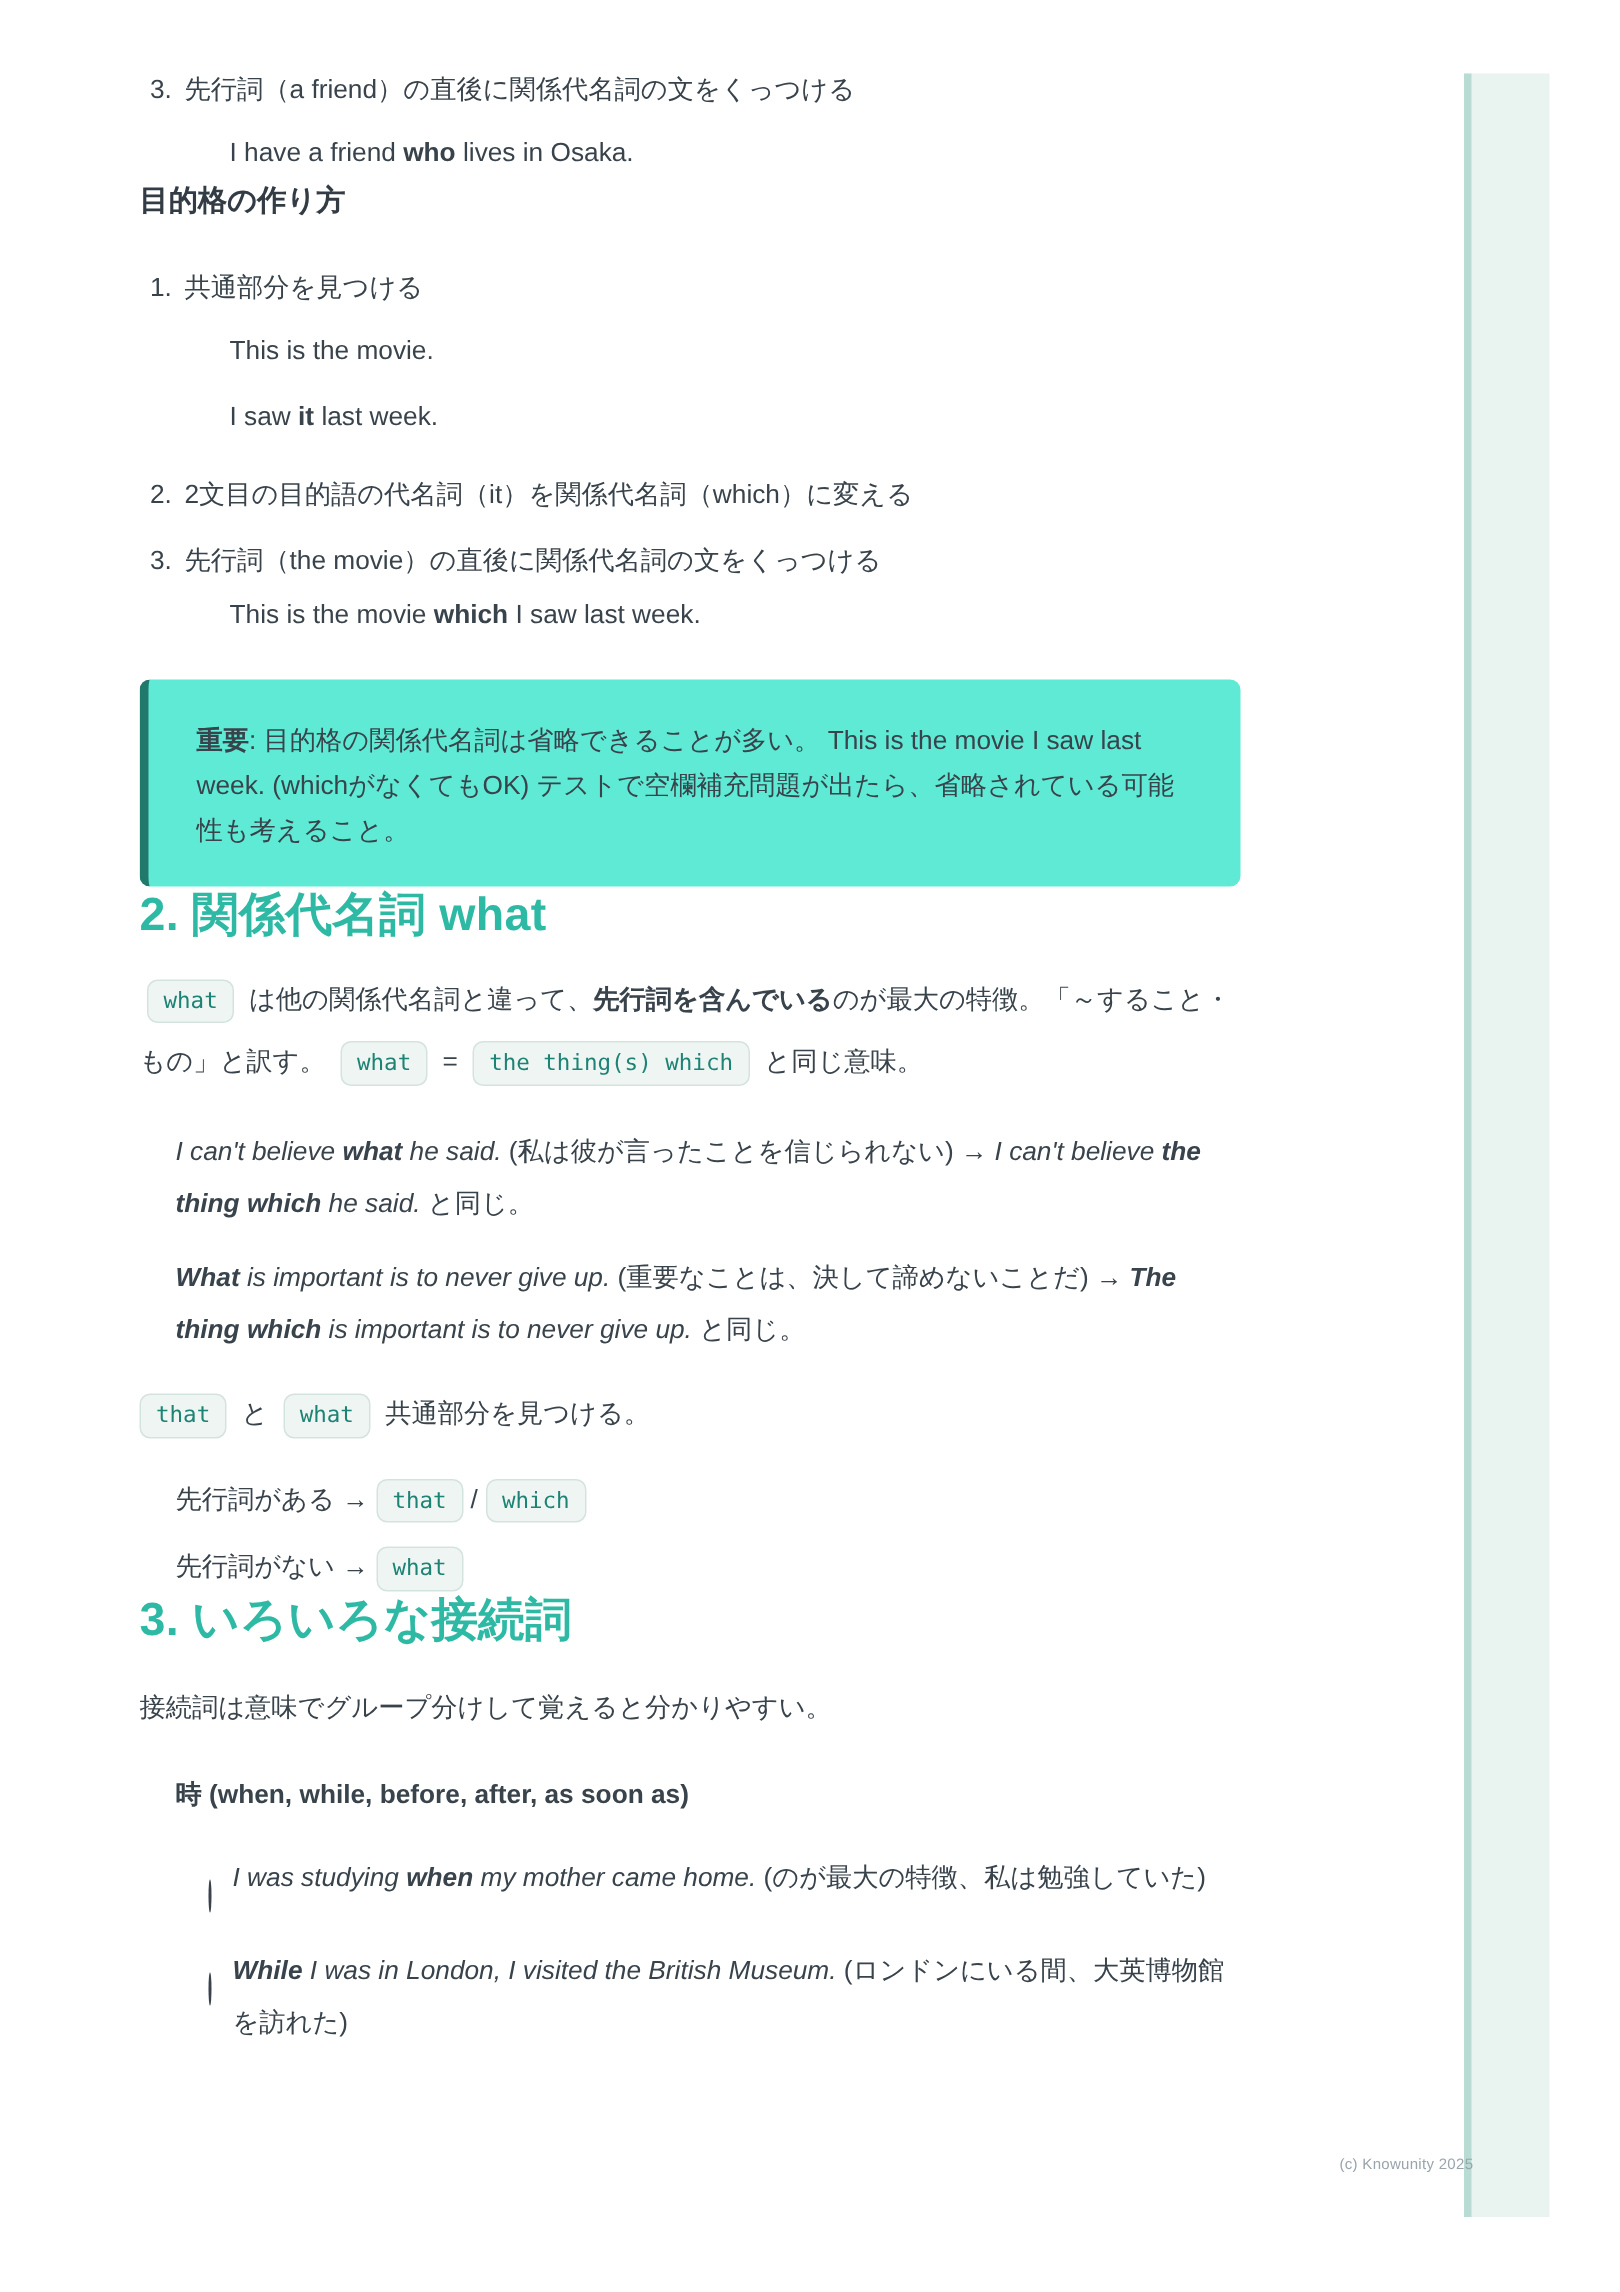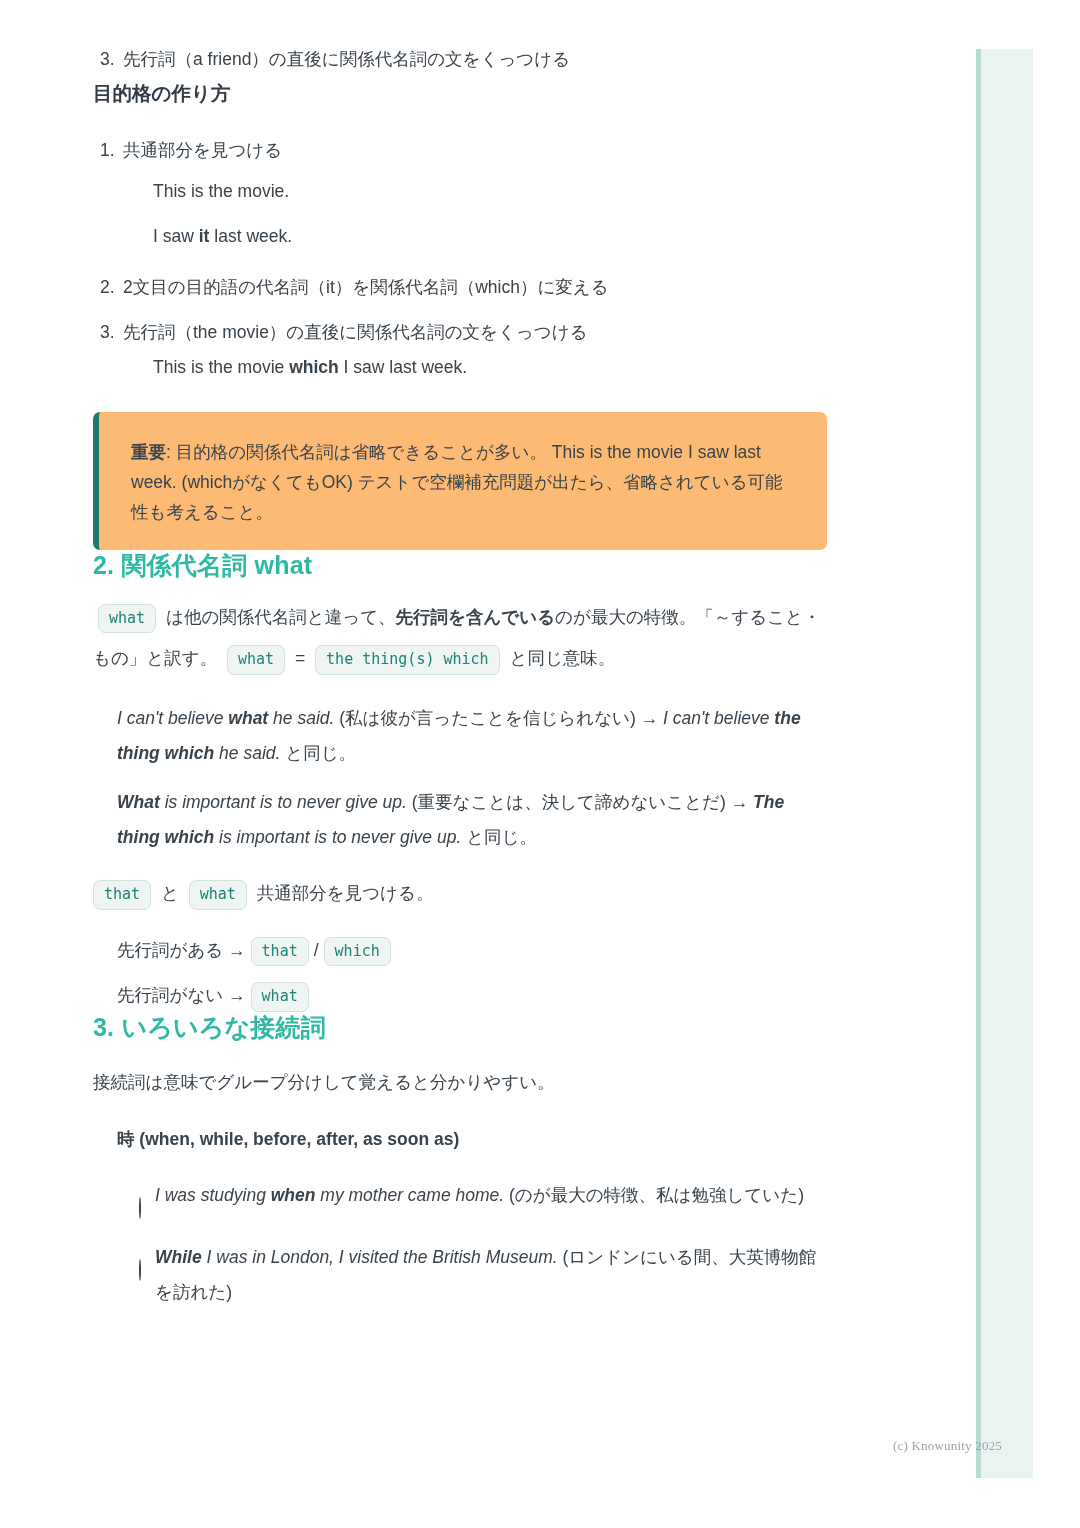--- a/index.html
+++ b/index.html
@@ -19,27 +19,27 @@
   .uli .marker{flex:none;margin:13px 14px 0 2px;}
   .dot{width:6px;height:6px;border-radius:50%;background:#3a434c;}
   .ring{width:6px;height:6px;border-radius:50%;border:1.6px solid #3a434c;background:transparent;}
   .indent-1{margin-left:44px;}
   .indent-0{margin-left:8px;}
 
   b{font-weight:700;}
   i{font-style:italic;}
 
   h2.section{
-    color:#2db9a4;font-size:25px;font-weight:700;line-height:1.25;margin:0;
+    color:#2db9a4;font-size:31px;font-weight:700;line-height:1.25;margin:0;
     letter-spacing:0.2px;
   }
   h3.subhead{font-size:19.5px;font-weight:700;margin:0;color:#333c45;}
 
   .callout{
-    background:#fdba74;border-left:6px solid #20796b;border-radius:7px;
+    background:#5eead4;border-left:6px solid #20796b;border-radius:7px;
     padding:25px 28px 23px 32px;line-height:1.72;margin-top:28px;
   }
 
   .chip{
     display:inline-block;
     font-family:"DejaVu Sans Mono","Liberation Mono",monospace;
     font-size:15px;color:#1d8374;background:#eef5f3;
     border:1px solid #d5e3df;border-radius:7px;
     padding:3px 10px 4px;margin:0 5px;line-height:1.35;
     white-space:nowrap;vertical-align:baseline;
@@ -54,33 +54,37 @@
   .mt-d{margin-top:13px;} .mt-e{margin-top:4px;}  .mt-f{margin-top:34px;}
   .mt-g{margin-top:16px;} .mt-h{margin-top:22px;} .mt-i{margin-top:14px;}
   .mt-j{margin-top:18px;} .mt-k{margin-top:30px;} .mt-l{margin-top:26px;}
 
   .scroll-strip{
     position:absolute;left:976px;top:49px;width:52px;height:1429px;
     background:#e9f4f1;border-left:5px solid #b8dbd4;
   }
   .footer-credit{
     position:absolute;top:1438px;left:893px;z-index:2;
-    font-size:13px;color:#9aa4ab;letter-spacing:0.2px;font-family:Liberation Serif, serif;
+    font-size:10px;color:#9aa4ab;letter-spacing:0.2px;
   }
 </style>
 </head>
 <body>
 
 <div class="scroll-strip"></div>
 
 <div class="content">
 
   <div class="oli">
     <span class="num">3.</span>
     <span>先行詞（a friend）の直後に関係代名詞の文をくっつける</span>
+  </div>
+  <div class="uli indent-1 mt-a">
+    <span class="marker"><span class="dot"></span></span>
+    <div><span>I have a friend </span><b>who</b><span> lives in Osaka.</span></div>
   </div>
 
   <h3 class="subhead mt-b">目的格の作り方</h3>
 
   <div class="oli mt-c">
     <span class="num">1.</span>
     <span>共通部分を見つける</span>
   </div>
   <div class="uli indent-1 mt-a">
     <span class="marker"><span class="dot"></span></span>

